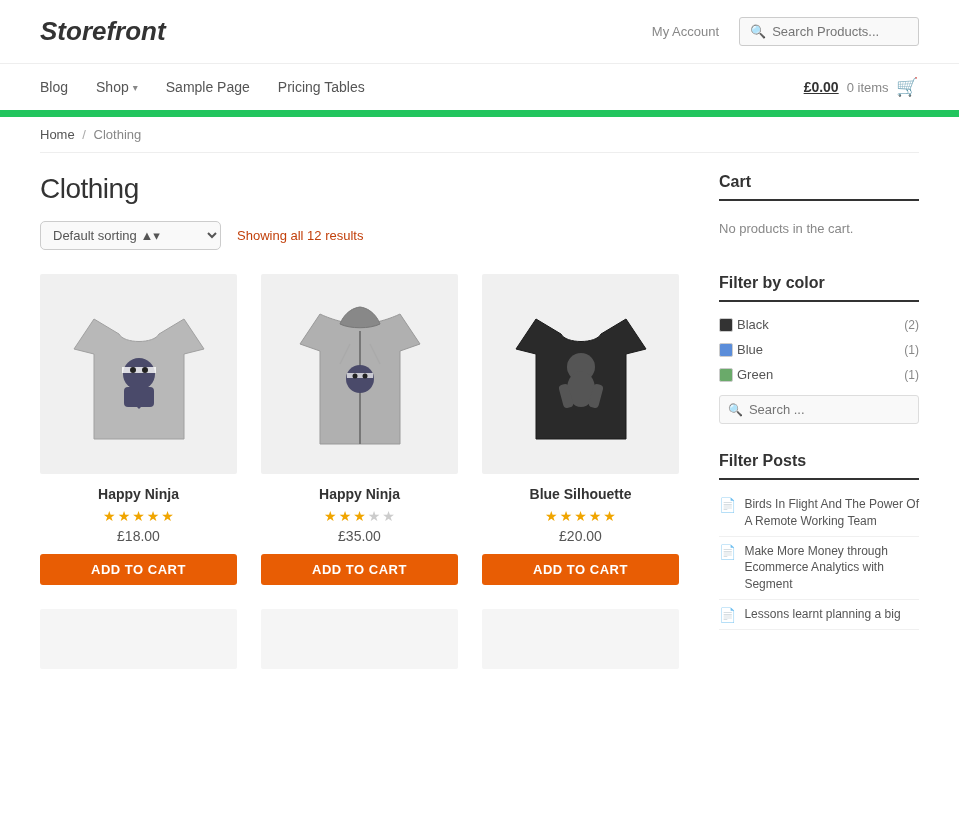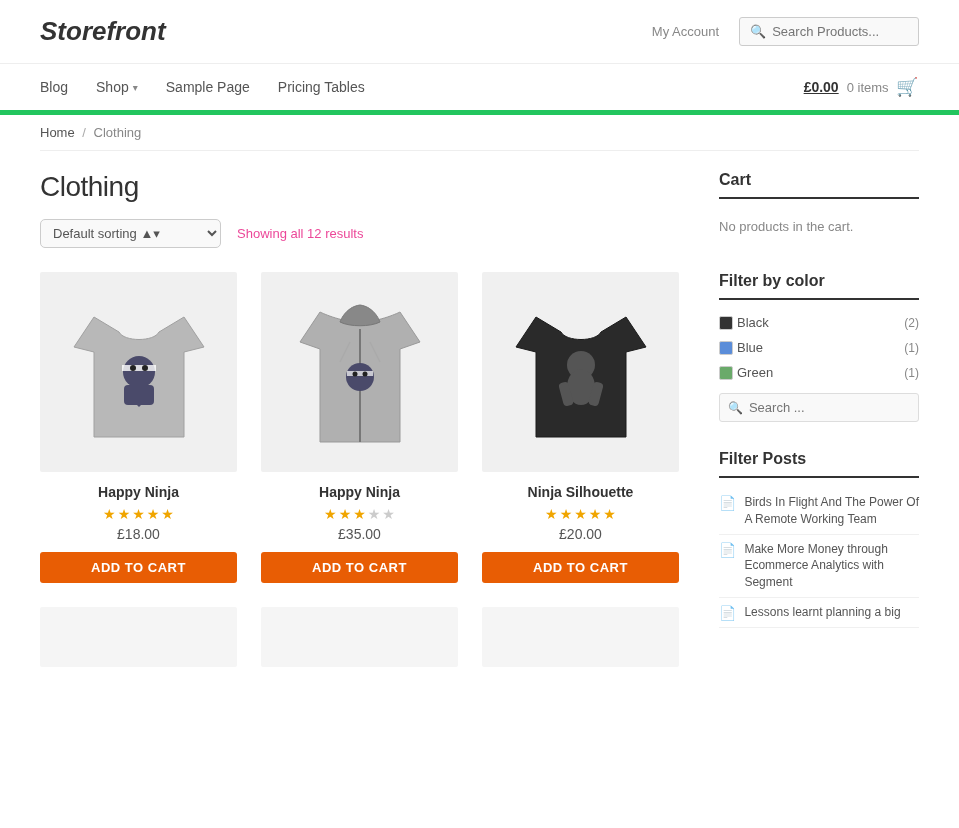--- a/index.html
+++ b/index.html
@@ -10,21 +10,21 @@
     .logo-area {}
     .logo-title { font-size: 26px; font-weight: 700; color: #333; font-style: italic; }
     .logo-subtitle { font-size: 12px; color: #888; line-height: 1.4; }
     .header-right { display: flex; align-items: center; gap: 20px; }
     .my-account-link { color: #888; font-size: 13px; text-decoration: none; }
     .search-box { display: flex; align-items: center; border: 1px solid #ccc; border-radius: 3px; padding: 6px 10px; background: #f9f9f9; width: 180px; }
     .search-icon-header { color: #aaa; margin-right: 6px; font-size: 13px; }
     .search-input-header { border: none; background: transparent; outline: none; font-size: 13px; color: #999; width: 130px; }
 
     
-    .nav { display: flex; align-items: center; justify-content: space-between; padding: 12px 40px; border-bottom: 5px solid #22c55e; }
+    .nav { display: flex; align-items: center; justify-content: space-between; padding: 12px 40px; border-bottom: 7px solid #22c55e; }
     .nav-links { display: flex; align-items: center; gap: 28px; }
     .nav-link { font-size: 14px; color: #555; text-decoration: none; font-weight: 500; }
     .nav-link-shop { display: flex; align-items: center; gap: 4px; }
     .chevron { font-size: 10px; color: #888; }
     .cart-area { display: flex; align-items: center; gap: 8px; }
     .cart-total { font-size: 14px; font-weight: 600; color: #333; text-decoration: underline; }
     .cart-items-count { font-size: 13px; color: #888; }
     .cart-icon { font-size: 18px; color: #555; }
 
     
@@ -37,21 +37,21 @@
     .main-container { display: flex; padding: 20px 40px 40px; gap: 40px; }
     .content { flex: 1; }
     .sidebar { width: 200px; flex-shrink: 0; }
 
     
     .page-title { font-size: 28px; font-weight: 300; color: #333; margin-bottom: 16px; letter-spacing: -0.5px; }
 
     
     .sorting-bar { display: flex; align-items: center; gap: 16px; margin-bottom: 24px; }
     .sort-select { border: 1px solid #ccc; padding: 5px 8px; font-size: 13px; color: #555; border-radius: 5px; background: #f9f9f9; cursor: pointer; }
-    .results-count { font-size: 13px; color: #ec4899; }
+    .results-count { font-size: 13px; color: #c2410c; }
 
     
     .products-grid { display: grid; grid-template-columns: repeat(3, 1fr); gap: 24px; }
     .product-card { text-align: center; }
     .product-image-wrap { background: #f0f0f0; border-radius: 2px; overflow: hidden; margin-bottom: 12px; height: 200px; display: flex; align-items: center; justify-content: center; }
 
     
     .product-name { font-size: 14px; font-weight: 700; color: #333; margin-bottom: 6px; }
     .stars { display: flex; justify-content: center; gap: 2px; margin-bottom: 4px; }
     .star { color: #f0a500; font-size: 14px; }
@@ -201,21 +201,21 @@
           <svg width="150" height="170" viewBox="0 0 150 170" xmlns="http://www.w3.org/2000/svg">
 
             <path d="M30,30 L10,60 L30,65 L30,150 L120,150 L120,65 L140,60 L120,30 L95,45 C90,55 60,55 55,45 Z" fill="#2a2a2a" stroke="#1a1a1a" stroke-width="1"></path>
 
             <circle cx="75" cy="78" r="14" fill="#555"></circle>
             <ellipse cx="75" cy="100" rx="14" ry="18" fill="#555"></ellipse>
             <rect x="55" y="95" width="10" height="24" rx="4" fill="#555" transform="rotate(-15,60,107)"></rect>
             <rect x="85" y="95" width="10" height="24" rx="4" fill="#555" transform="rotate(15,90,107)"></rect>
           </svg>
         </div>
-        <div class="product-name">Ninja Silhouette</div>
+        <div class="product-name">Blue Silhouette</div>
         <div class="stars">
           <span class="star">★</span>
           <span class="star">★</span>
           <span class="star">★</span>
           <span class="star">★</span>
           <span class="star">★</span>
         </div>
         <div class="product-price">£20.00</div>
         <button class="add-to-cart-btn">Add to cart</button>
       </div>

